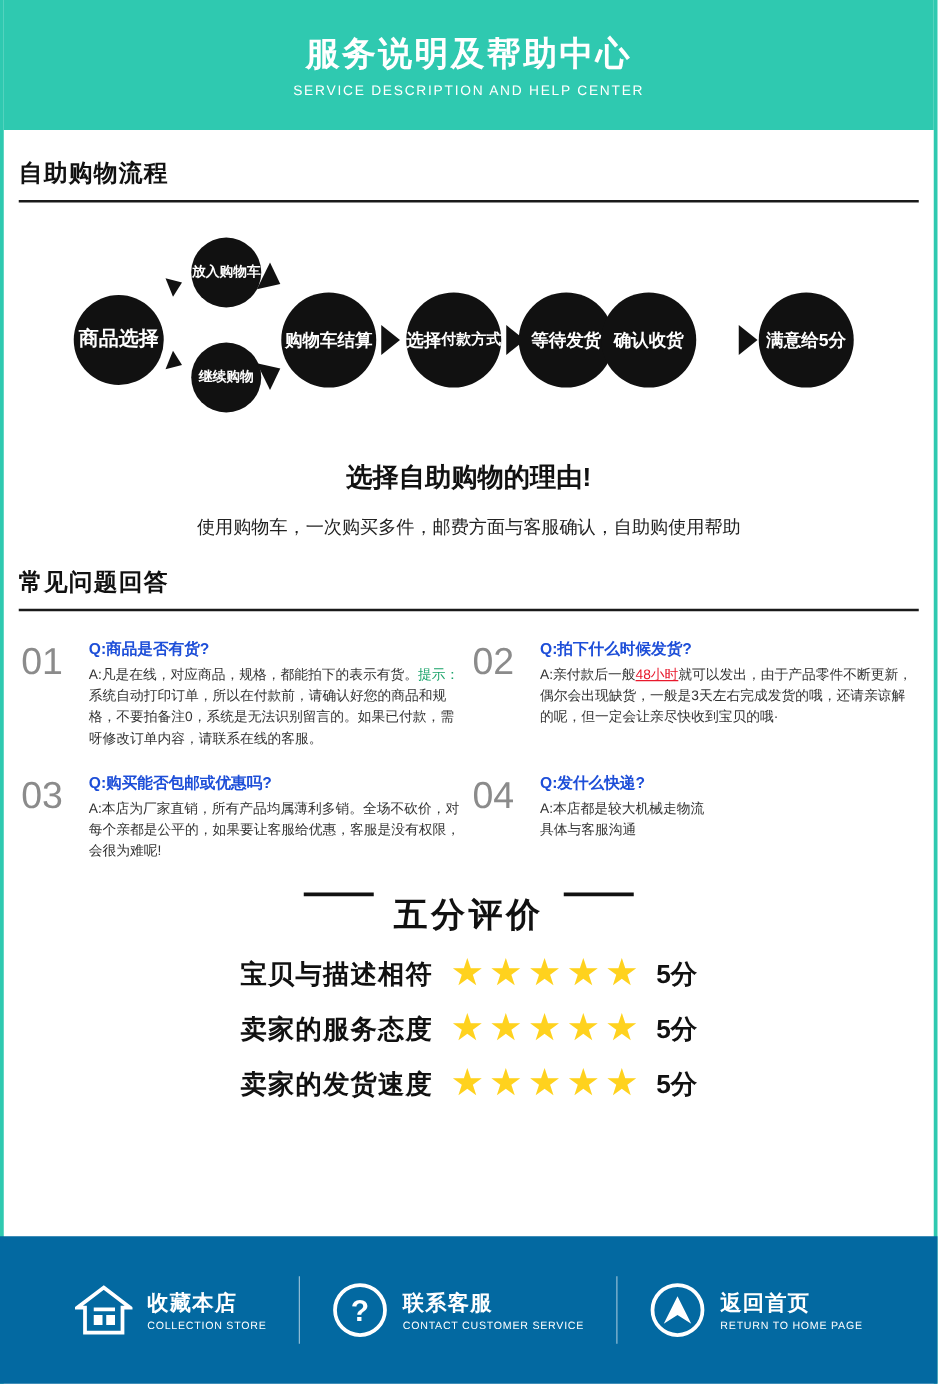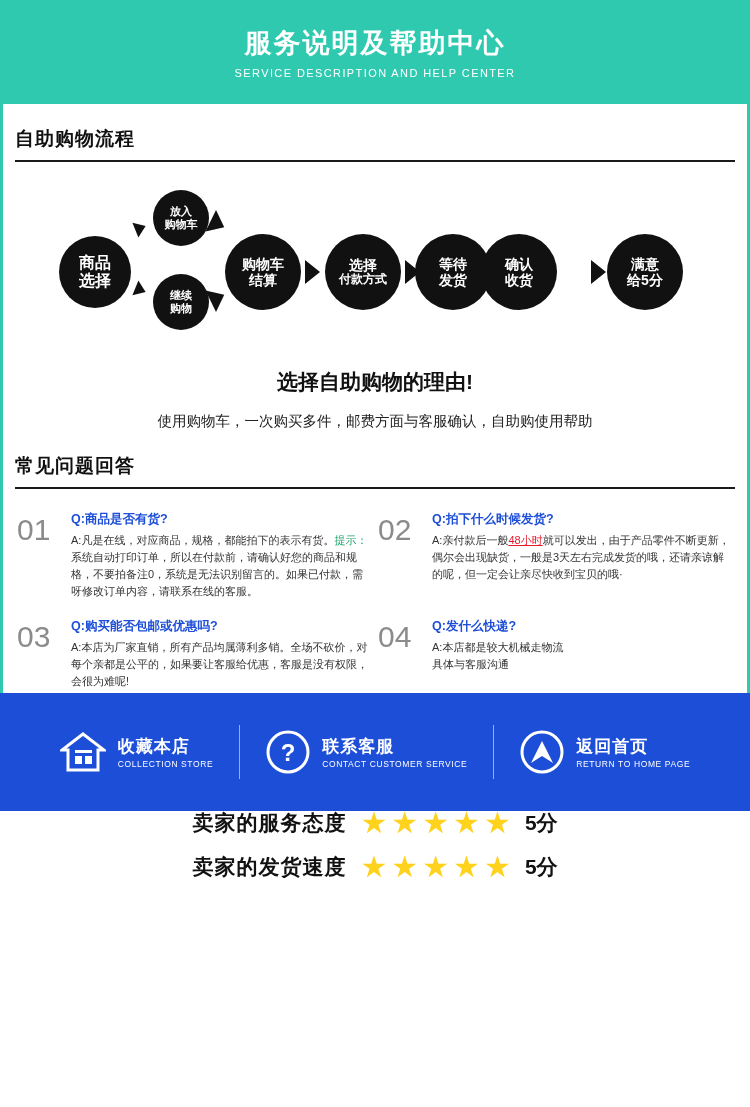--- a/index.html
+++ b/index.html
@@ -5,21 +5,21 @@
   * { box-sizing: border-box; margin: 0; padding: 0; }
   body {
     width: 750px;
     height: 1107px;
     font-family: "Liberation Sans", sans-serif;
     background: #ffffff;
     overflow: hidden;
   }
   .page {
     width: 750px;
-    height: 811px;
+    height: 1107px;
     position: relative;
     background: #ffffff;
     border-left: 3px solid #2fc9b0;
     border-right: 3px solid #2fc9b0;
   }
 
   
   .header {
     background: #2fc9b0;
     height: 104px;
@@ -56,21 +56,20 @@
     position: relative;
     height: 180px;
     margin-top: 20px;
   }
   .node {
     position: absolute;
     background: #111;
     color: #fff;
     border-radius: 50%;
     display: flex;
-    flex-direction: column;
     align-items: center;
     justify-content: center;
     text-align: left;
     line-height: 1.15;
     font-weight: bold;
   }
   .node.big { width: 72px; height: 72px; font-size: 16px; }
   .node.small { width: 56px; height: 56px; font-size: 11px; }
   .node.mid { width: 76px; height: 76px; font-size: 14px; }
   .arrow {
@@ -168,21 +167,21 @@
     font-size: 21px;
     font-weight: bold;
     color: #111;
   }
 
   
   .footer {
     position: absolute;
     left: -3px; right: -3px; bottom: 0;
     height: 118px;
-    background: #1d4ed8;
+    background: #0369a1;
     display: flex;
     align-items: center;
     justify-content: center;
   }
   .footer-item {
     display: flex;
     align-items: center;
     gap: 12px;
     color: #fff;
     padding: 0 26px;

